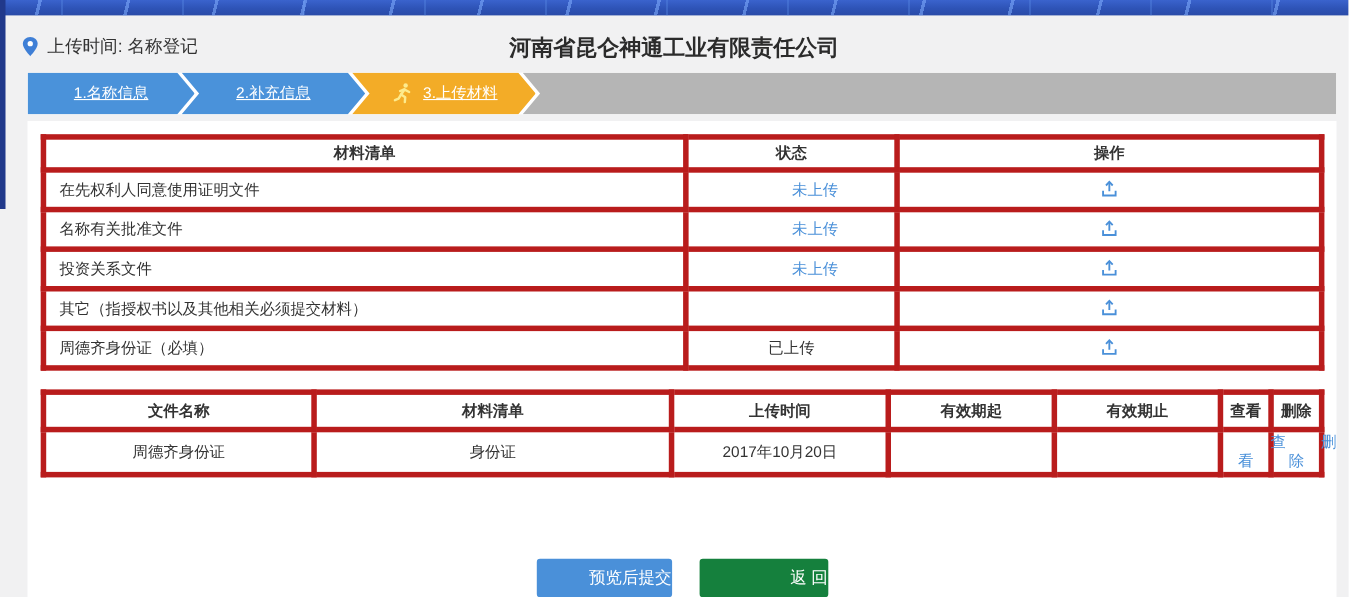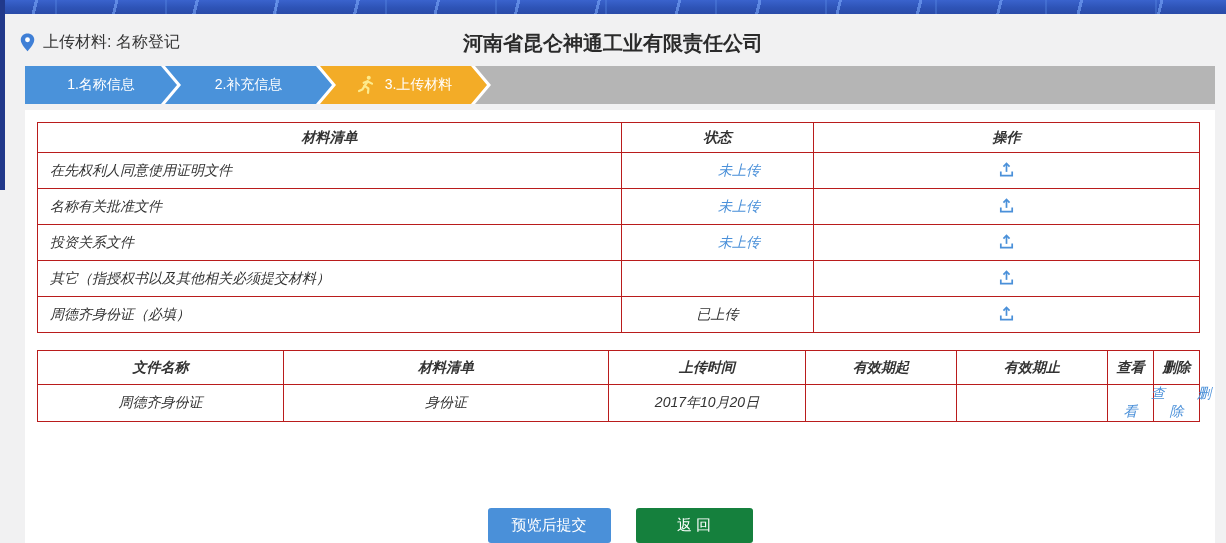--- a/index.html
+++ b/index.html
@@ -34,21 +34,21 @@
     text-align: center; font-size: 20px; font-weight: bold; color: #2b2b2b;
   }
   
   .stepbar {
     position: absolute; top: 52px; left: 25px;
     width: 1190px; height: 38px;
     background: #fff; display: flex; overflow: hidden;
   }
   .step {
     height: 100%; display: flex; align-items: center; justify-content: center;
-    gap: 8px; color: #fff; font-size: 14px; flex: none;
+    gap: 8px; color: #fff; font-size: 14px; flex: none; text-decoration: underline;
   }
   .step-1 {
     width: 152px; background: #4a92da;
     clip-path: polygon(0 0, calc(100% - 16px) 0, 100% 50%, calc(100% - 16px) 100%, 0 100%);
   }
   .step-mid {
     width: 167px; margin-left: -12px; background: #4a92da;
     clip-path: polygon(0 0, calc(100% - 16px) 0, 100% 50%, calc(100% - 16px) 100%, 0 100%, 16px 50%);
   }
   .step-cur { background: #f3ac27; }
@@ -57,57 +57,58 @@
     clip-path: polygon(0 0, 100% 0, 100% 100%, 0 100%, 16px 50%);
   }
   
   .panel {
     position: absolute; top: 110px; left: 25px;
     width: 1190px; height: 433px; background: #fff;
   }
   table { border-collapse: collapse; table-layout: fixed; width: 1162px; font-size: 14px; }
   .materials-table { margin: 12px 0 0 12px; }
   .files-table { margin: 17px 0 0 12px; }
-  th, td { border: 1px solid #b91c1c; color: #333; text-align: center; font-style: italic; }
+  th, td { border: 5px solid #b91c1c; color: #333; text-align: center; }
   th { font-weight: bold; height: 30px; }
   .materials-table td { height: 36px; }
   .files-table th { height: 34px; }
   .files-table td { height: 34px; }
   .materials-table td.mat-name { text-align: left; padding-left: 12px; }
   .link { color: #4a90d9; text-decoration: none; cursor: pointer; margin-left: 43px; }
   .upload-btn { display: inline-block; line-height: 0; cursor: pointer; }
   
   .btn-row {
     position: absolute; top: 398px; left: 0; width: 1190px;
     display: flex; justify-content: center; gap: 25px;
   }
   .btn {
     height: 35px; border: none; border-radius: 3px;
     color: #fff; font-size: 15px; cursor: pointer;
     font-family: "Liberation Sans", "DejaVu Sans", sans-serif;
+    text-align: right;
   }
   .btn-submit { width: 123px; background: #4a90d9; }
   .btn-back { width: 117px; background: #15803d; }
 </style>
 </head>
 <body>
 
 <div class="banner"></div>
 <div class="left-strip"></div>
 
 <div class="header">
   <div class="company-title">河南省昆仑神通工业有限责任公司</div>
   <div class="location">
     <span class="icon" style="line-height:0;">
       <svg width="15" height="19" viewBox="0 0 16 20">
         <path d="M8 0.5 C3.9 0.5 0.8 3.4 0.8 7.2 c0 4.6 7.2 12 7.2 12 s7.2-7.4 7.2-12 C15.2 3.4 12.1 0.5 8 0.5 z" fill="#3f7fd6"></path>
         <circle cx="8" cy="7" r="2.6" fill="#ffffff"></circle>
       </svg>
     </span>
-    <span>上传材料: 名称登记</span>
+    <span>上传时间: 名称登记</span>
   </div>
 
   <div class="stepbar">
     <div class="step step-1">
       <span>1.名称信息</span>
     </div>
     <div class="step step-mid">
       <span>2.补充信息</span>
     </div>
     <div class="step step-mid step-cur">

